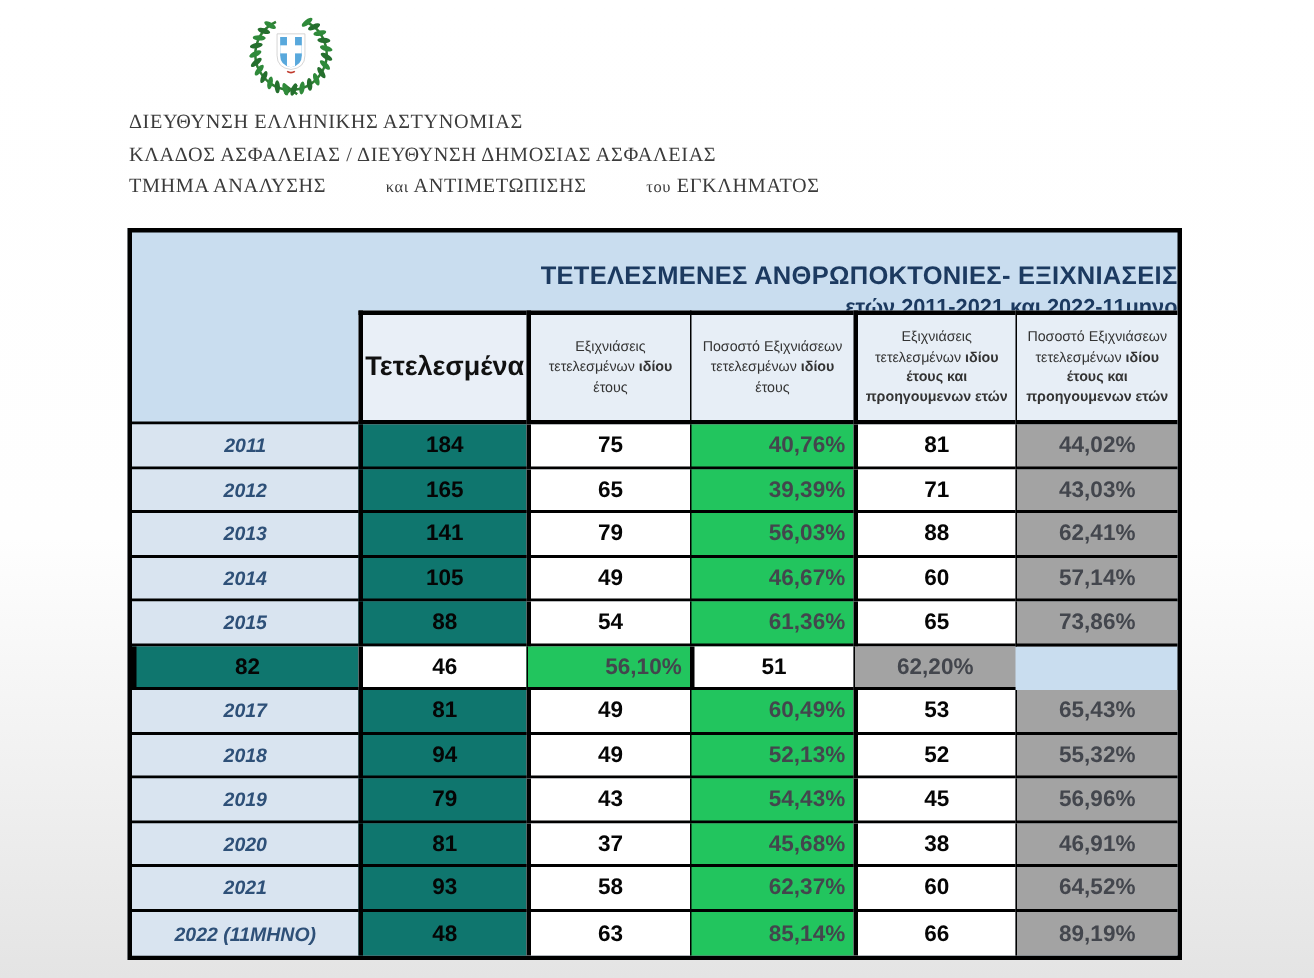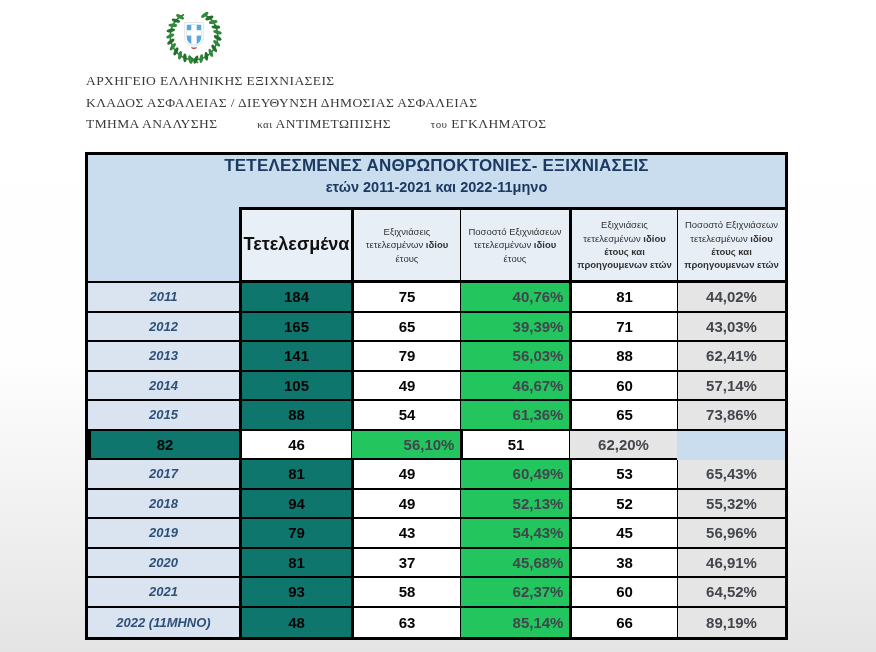--- a/index.html
+++ b/index.html
@@ -14,21 +14,21 @@
     position:absolute;left:86px;top:70px;
     font-family:"Liberation Serif","DejaVu Serif",serif;
     color:#3b3b3b;font-size:13.5px;letter-spacing:.4px;line-height:21.5px;white-space:nowrap;
   }
   .letterhead .sm{font-size:11px;margin-left:36px;}
   
   .stat-table{
     position:absolute;left:85px;top:152px;width:703px;height:488px;
     border:3px solid #000;box-sizing:border-box;background:#c9ddef;
   }
-  .title-block{height:52px;text-align:center;color:#1c3a60;padding-top:1px;box-sizing:border-box;}
+  .title-block{height:52px;text-align:right;color:#1c3a60;padding-top:19px;box-sizing:border-box;}
   .title-l1{font-size:17px;font-weight:700;letter-spacing:.2px;}
   .title-l2{font-size:14.5px;font-weight:700;margin-top:3px;}
   .grid-row{display:grid;grid-template-columns:151px 112px 109px 109px 108px 108px;}
   .hrow{height:76px;}
   .hrow .hcell{
     box-sizing:border-box;display:flex;align-items:center;justify-content:center;flex-wrap:wrap;
     text-align:center;font-size:9.5px;line-height:1.4;color:#333;background:#e7eef6;
     border-top:3px solid #000;border-bottom:3px solid #000;padding:2px 5px;
   }
   .hcell.corner{background:transparent;border:none;border-bottom:2px solid #000;}
@@ -40,21 +40,21 @@
   .trow .cell{
     box-sizing:border-box;display:flex;align-items:center;justify-content:center;
     border-bottom:2px solid #000;white-space:nowrap;
   }
   .trow.last .cell{border-bottom:none;}
   .cell.ycell{background:#d9e4f0;color:#2e5078;font-weight:700;font-style:italic;font-size:13px;}
   .cell.c2{background:#0f766e;border-left:3px solid #000;}
   .cell.c3{background:#ffffff;border-left:3px solid #000;text-align:center;}
   .cell.c4{background:#22c55e;border-left:1px solid #000;padding-left:46px;}
   .cell.c5{background:#ffffff;border-left:3px solid #000;}
-  .cell.c6{background:#e5e5e5;border-left:1px solid #000;}
+  .cell.c6{background:#a3a3a3;border-left:1px solid #000;}
   .cell.num{font-weight:700;font-size:15px;color:#050505;}
   .cell.pct{font-weight:700;font-size:15px;color:#43464d;}
 </style>
 </head>
 <body>
 
 <svg class="emblem" id="emblem" viewBox="0 0 60 60">
   <path id="wreath-ring" d="M 39.7 9.2 A 23 23 0 1 1 20.3 9.2" fill="none" stroke="#2e7d32" stroke-width="1.6"></path>
   <path d="M26 56 L34 50 M34 56 L26 50" stroke="#2e7d32" stroke-width="1.6" fill="none"></path>
   <g id="leaves" fill="#2f8a3a">
@@ -89,21 +89,21 @@
   <path d="M23 19 h14 v12 q0 6.5 -7 7.5 q-7 -1 -7 -7.5 z" fill="#58a8dc"></path>
   <g clip-path="url(#shieldClip)">
     <rect x="27.4" y="18" width="5.2" height="22" fill="#ffffff"></rect>
     <rect x="22" y="24.4" width="16" height="5.2" fill="#ffffff"></rect>
   </g>
   <path d="M27.5 41.2 q2.5 1.6 5 0" stroke="#c0392b" stroke-width="1.1" fill="none"></path>
 </svg>
 
 <div class="letterhead">
   <div id="letterhead-lines">
-      <div><span>ΑΡΧΗΓΕΙΟ ΕΛΛΗΝΙΚΗΣ ΕΞΙΧΝΙΑΣΕΙΣ</span></div>
+      <div><span>ΔΙΕΥΘΥΝΣΗ ΕΛΛΗΝΙΚΗΣ ΑΣΤΥΝΟΜΙΑΣ</span></div>
       <div><span>ΚΛΑΔΟΣ ΑΣΦΑΛΕΙΑΣ / ΔΙΕΥΘΥΝΣΗ ΔΗΜΟΣΙΑΣ ΑΣΦΑΛΕΙΑΣ</span></div>
       <div><span>ΤΜΗΜΑ ΑΝΑΛΥΣΗΣ </span><span class="sm">και</span><span> ΑΝΤΙΜΕΤΩΠΙΣΗΣ </span><span class="sm">του</span><span> ΕΓΚΛΗΜΑΤΟΣ</span></div>
     </div>
 </div>
 
 <div class="stat-table">
   <div class="title-block">
     <div class="title-l1">ΤΕΤΕΛΕΣΜΕΝΕΣ ΑΝΘΡΩΠΟΚΤΟΝΙΕΣ- ΕΞΙΧΝΙΑΣΕΙΣ</div>
     <div class="title-l2">ετών 2011-2021 και 2022-11μηνο</div>
   </div>

